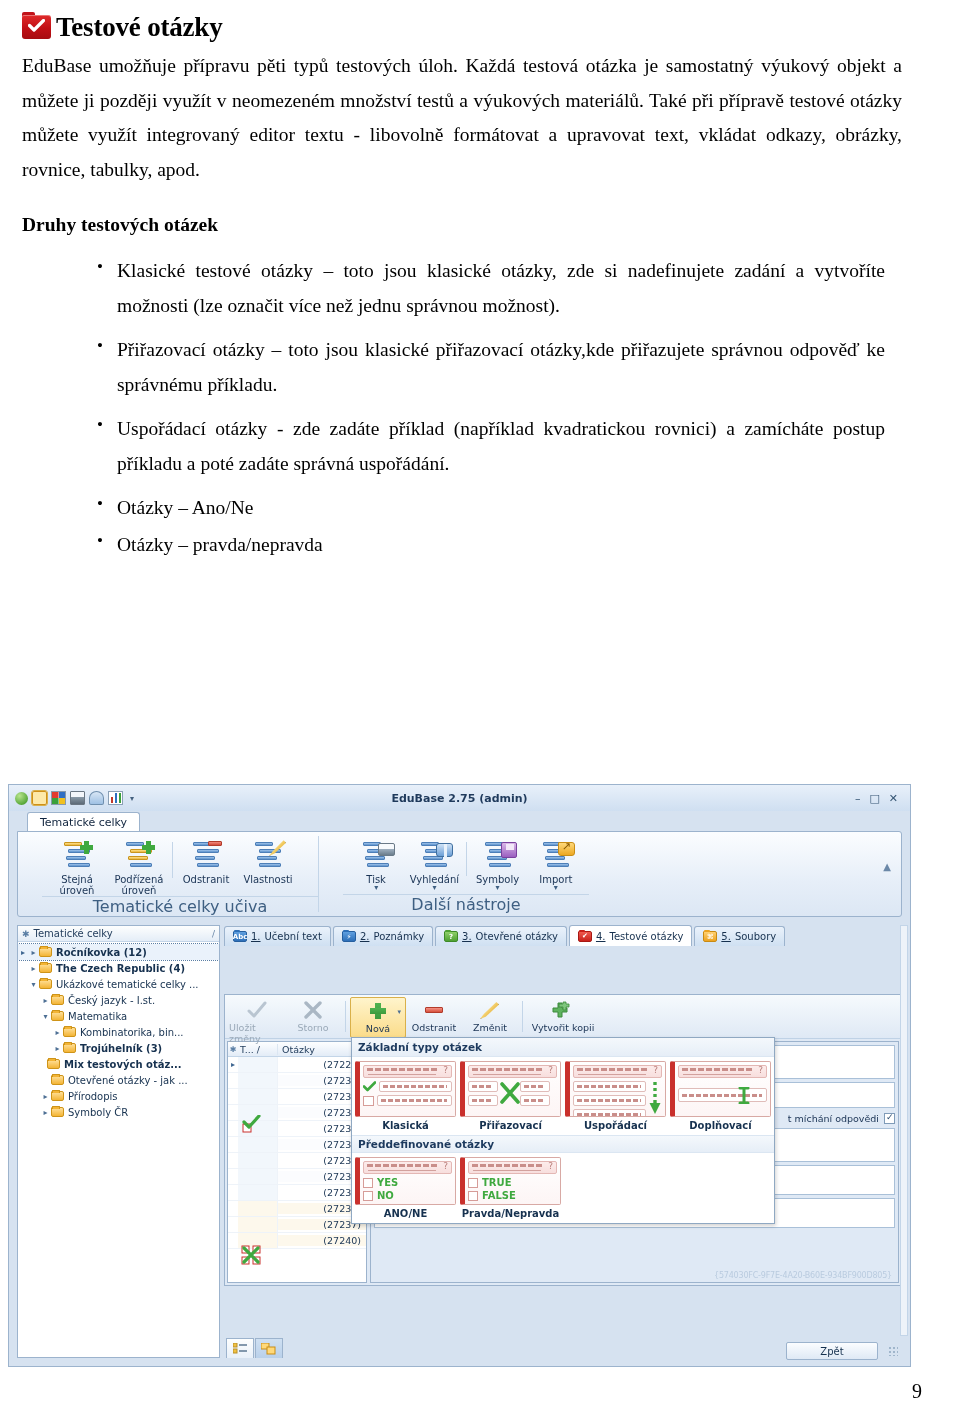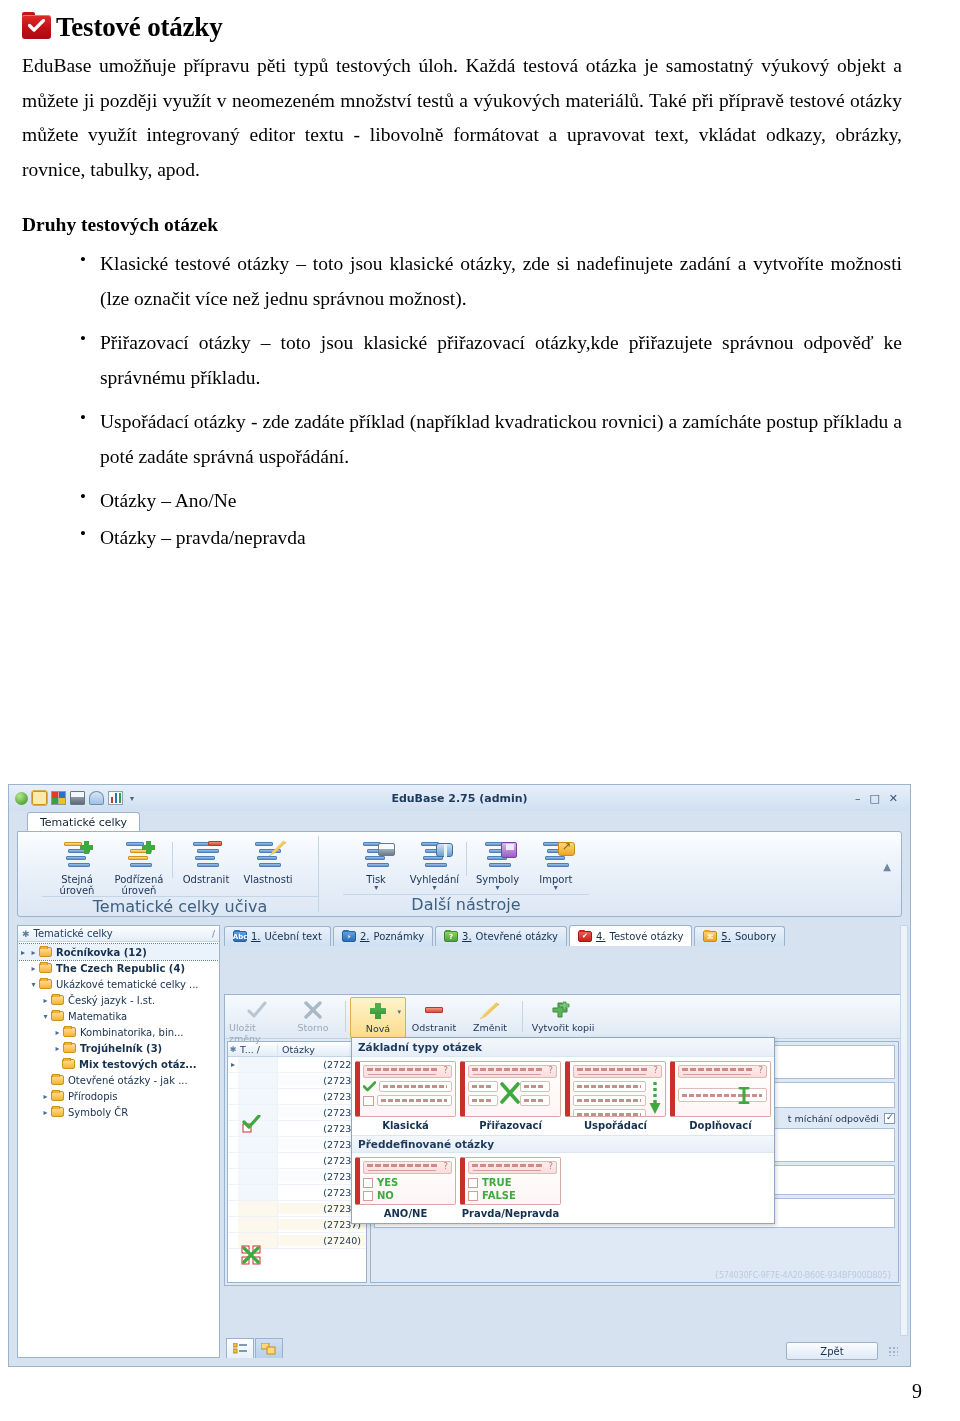--- a/index.html
+++ b/index.html
@@ -36,21 +36,21 @@
   }
 
   .para {
     font-size:19.5px; line-height:1.78; text-align:justify; margin:0 0 6px 0;
     text-justify:inter-word;
   }
   .section-head {
     font-size:19.5px; font-weight:bold; margin:26px 0 10px 0;
   }
 
-  ul.types { list-style:none; margin:0; padding:0; }
+  ul.types { list-style:none; margin:17px; padding:0; }
   ul.types li {
     position:relative; font-size:19.5px; line-height:1.82; text-align:justify;
     padding-left:78px; margin-bottom:8px;
   }
   ul.types li::before {
     content:"\2022"; position:absolute; left:58px; top:-1px;
     font-size:17px; line-height:1.82;
   }
   ul.types li.short { text-align:left; margin-bottom:2px; }
 
@@ -575,21 +575,21 @@
             <span class="exp">▸</span>
             <span class="fi"></span>
             <span>Kombinatorika, bin...</span>
           </div>
           <div class="tnode bold" style="padding-left: 24px;">
             <span class="cursorcell"></span>
             <span class="exp">▸</span>
             <span class="fi"></span>
             <span>Trojúhelník (3)</span>
           </div>
-          <div class="tnode bold" style="padding-left: 23px;">
+          <div class="tnode bold" style="padding-left: 8px;">
             <span class="cursorcell"></span>
             <span class="exp"></span>
             <span class="fi"></span>
             <span>Mix testových otáz...</span>
           </div>
           <div class="tnode" style="padding-left: 12px;">
             <span class="cursorcell"></span>
             <span class="exp"></span>
             <span class="fi"></span>
             <span>Otevřené otázky - jak ...</span>

